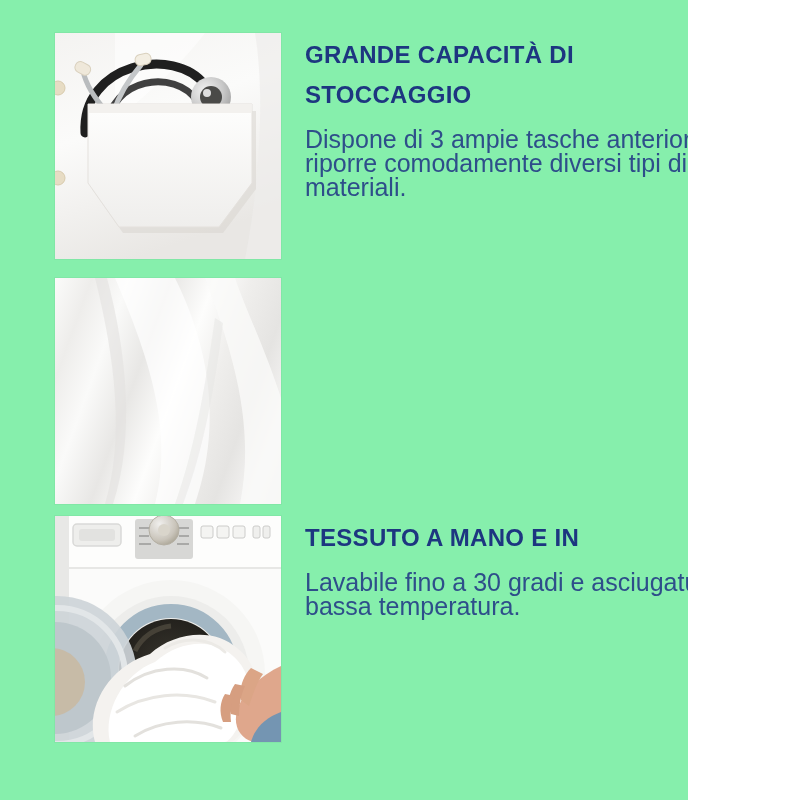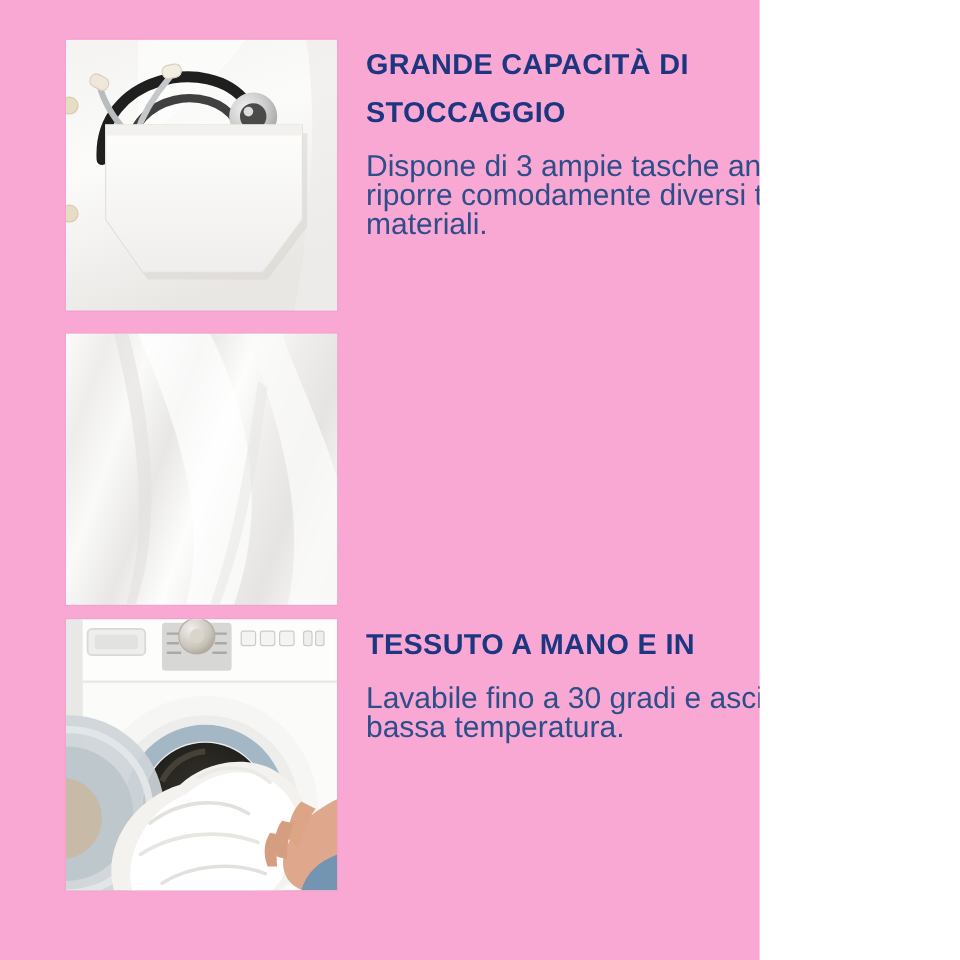--- a/index.html
+++ b/index.html
@@ -2,23 +2,23 @@
 <html><head>
 <meta charset="utf-8">
 <style>
   html, body { margin: 0; padding: 0; }
   body {
     font-family: "Liberation Sans", sans-serif;
     background: #ffffff;
   }
   .page {
     position: relative;
-    width: 633px;
+    width: 688px;
     height: 800px;
-    background: #f9a8d4;
+    background: #86efac;
     overflow: hidden;
   }
   .feature {
     position: absolute;
     left: 0;
     width: 800px;
   }
   .feature-1 { top: 33px; }
   .feature-2 { top: 278px; }
   .feature-3 { top: 516px; }

